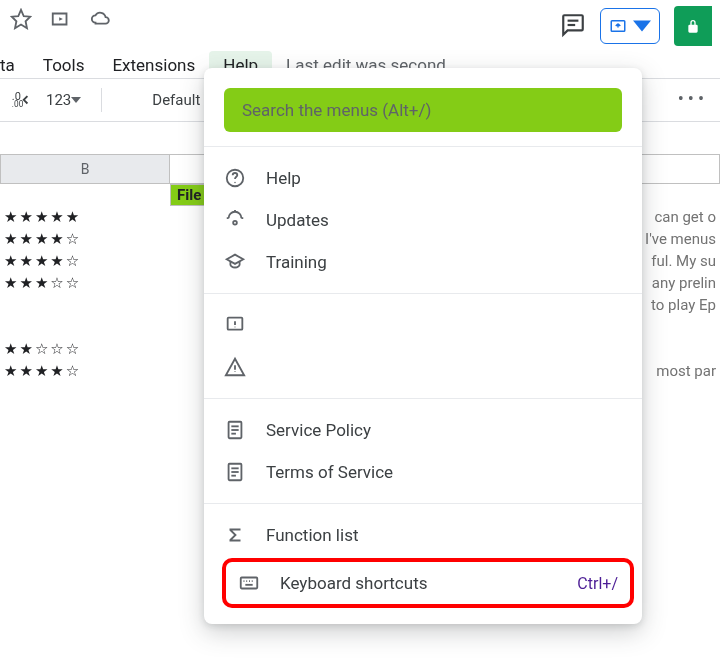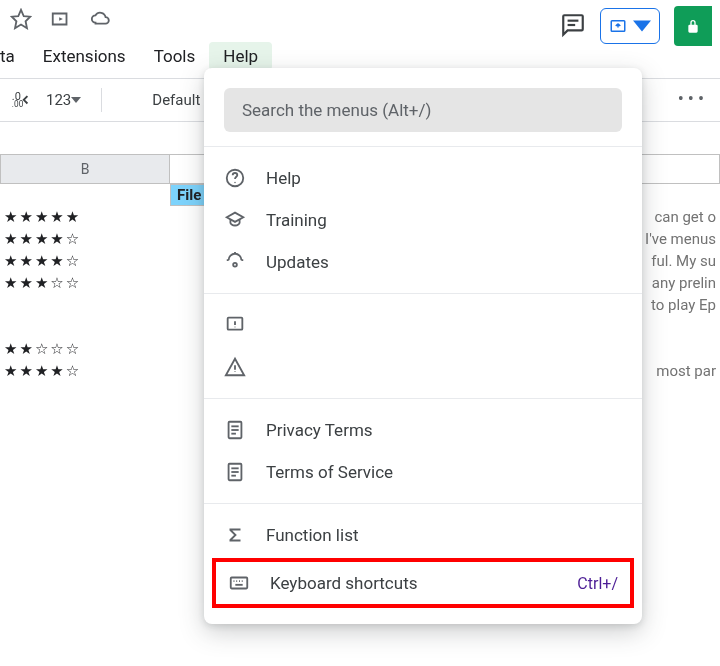--- a/index.html
+++ b/index.html
@@ -50,21 +50,21 @@
     border-radius: 4px 0 0 4px;
     display: flex;
     align-items: center;
     justify-content: center;
   }
   .lock-btn svg { width: 16px; height: 18px; fill: #fff; }
 
   
   .menubar {
     position: absolute;
-    top: 40px;
+    top: 49px;
     left: 0;
     display: flex;
     align-items: center;
     height: 32px;
   }
   .menubar-item {
     padding: 4px 14px;
     font-size: 17px;
     color: #202124;
     border-radius: 4px;
@@ -153,21 +153,21 @@
     height: 22px;
     display: flex;
     align-items: center;
     letter-spacing: normal;
   }
   .file-head {
     position: absolute;
     top: 30px;
     left: 170px;
     height: 22px;
-    background: #7dd3fc;
+    background: #84cc16;
     border: 1px solid #c0c0c0;
     padding: 0 6px;
     font-weight: 700;
     font-size: 15px;
     display:flex;
     align-items:center;
   }
 
   
   .menu {
@@ -176,21 +176,21 @@
     left: 204px;
     width: 438px;
     background: #fff;
     border-radius: 8px;
     box-shadow: 0 2px 6px rgba(60,64,67,.15), 0 8px 24px rgba(60,64,67,.25);
     padding: 12px 0 20px 0;
     z-index: 100;
   }
   .menu-search {
     margin: 8px 20px 14px 20px;
-    background: #e5e5e5;
+    background: #84cc16;
     border-radius: 6px;
     padding: 12px 18px;
     color: #5f6368;
     font-size: 17px;
   }
   .menu-divider {
     height: 1px;
     background: #e8eaed;
     margin: 10px 0;
   }
@@ -204,22 +204,22 @@
     cursor: pointer;
   }
   .menu-item svg { width: 22px; height: 22px; flex-shrink:0; }
   .menu-item .shortcut {
     margin-left: auto;
     color: #4c1d95;
     font-size: 16px;
   }
   .menu-highlight {
     border: 4px solid #ff0000;
-    border-radius: 0;
-    margin: 2px 8px -4px 8px;
+    border-radius: 10px;
+    margin: 2px 8px -4px 18px;
   }
   .menu-highlight .menu-item { padding: 10px 12px; }
 </style>
 </head>
 <body>
 
 <div class="top-icons">
   <span><svg viewBox="0 0 24 24" fill="none" stroke="#5f6368" stroke-width="2">
         <polygon points="12,2 15,9 22,9.5 17,14.5 18.5,22 12,18 5.5,22 7,14.5 2,9.5 9,9"></polygon>
       </svg></span>
@@ -252,23 +252,24 @@
   </span>
   <span class="lock-btn">
     <svg viewBox="0 0 24 24">
         <path d="M17 10h-1V7a4 4 0 10-8 0v3H7a2 2 0 00-2 2v8a2 2 0 002 2h10a2 2 0 002-2v-8a2 2 0 00-2-2zm-7-3a2 2 0 114 0v3h-4z"></path>
       </svg>
   </span>
 </div>
 
 <div class="menubar">
   <span class="menubar-item" style="padding-left:0">ta</span>
+  <span class="menubar-item">Tools</span>
   <span class="menubar-item">Extensions</span>
-  <span class="menubar-item">Tools</span>
   <span class="menubar-item active">Help</span>
+  <span class="last-edit">Last edit was second…</span>
 </div>
 
 <div class="toolbar">
   <span class="fmt-icon">
     <svg viewBox="0 0 24 24" fill="#3c4043">
         <text x="2" y="14" font-size="12">.0</text>
         <text x="2" y="22" font-size="9">.00</text>
         <path d="M19 10l-4 4 4 4" fill="none" stroke="#3c4043" stroke-width="2"></path>
       </svg>
   </span>
@@ -310,32 +311,32 @@
   <div class="menu-item">
     <svg viewBox="0 0 24 24" fill="none" stroke="#5f6368" stroke-width="2">
         <circle cx="12" cy="12" r="9"></circle>
         <path d="M9.5 9a2.5 2.5 0 115 0c0 1.5-2.5 2-2.5 4"></path>
         <circle cx="12" cy="17" r="0.8" fill="#5f6368" stroke="none"></circle>
       </svg>
     <span>Help</span>
   </div>
   <div class="menu-item">
     <svg viewBox="0 0 24 24" fill="none" stroke="#5f6368" stroke-width="2">
-        <path d="M3 9l9-5 9 5-9 5z"></path>
-        <path d="M7 11v4c0 1 2 3 5 3s5-2 5-3v-4"></path>
-      </svg>
-    <span>Training</span>
-  </div>
-  <div class="menu-item">
-    <svg viewBox="0 0 24 24" fill="none" stroke="#5f6368" stroke-width="2">
         <path d="M5 10a7 7 0 0114 0"></path>
         <path d="M3 10h2m14 0h2M12 3V1"></path>
         <circle cx="12" cy="15" r="2"></circle>
       </svg>
     <span>Updates</span>
+  </div>
+  <div class="menu-item">
+    <svg viewBox="0 0 24 24" fill="none" stroke="#5f6368" stroke-width="2">
+        <path d="M3 9l9-5 9 5-9 5z"></path>
+        <path d="M7 11v4c0 1 2 3 5 3s5-2 5-3v-4"></path>
+      </svg>
+    <span>Training</span>
   </div>
 
   <div class="menu-divider"></div>
 
   <div class="menu-item">
     <svg viewBox="0 0 24 24" fill="none" stroke="#5f6368" stroke-width="2">
         <rect x="4" y="4" width="16" height="13" rx="1"></rect>
         <path d="M12 8v4m0 2v.5" stroke-width="2"></path>
       </svg>
   </div>
@@ -348,21 +349,21 @@
 
   <div class="menu-divider"></div>
 
   <div class="menu-item">
     <svg viewBox="0 0 24 24" fill="none" stroke="#5f6368" stroke-width="2">
         <rect x="5" y="3" width="14" height="18" rx="1"></rect>
         <line x1="8" y1="8" x2="16" y2="8"></line>
         <line x1="8" y1="12" x2="16" y2="12"></line>
         <line x1="8" y1="16" x2="13" y2="16"></line>
       </svg>
-    <span>Privacy Terms</span>
+    <span>Service Policy</span>
   </div>
   <div class="menu-item">
     <svg viewBox="0 0 24 24" fill="none" stroke="#5f6368" stroke-width="2">
         <rect x="5" y="3" width="14" height="18" rx="1"></rect>
         <line x1="8" y1="8" x2="16" y2="8"></line>
         <line x1="8" y1="12" x2="16" y2="12"></line>
         <line x1="8" y1="16" x2="13" y2="16"></line>
       </svg>
     <span>Terms of Service</span>
   </div>

